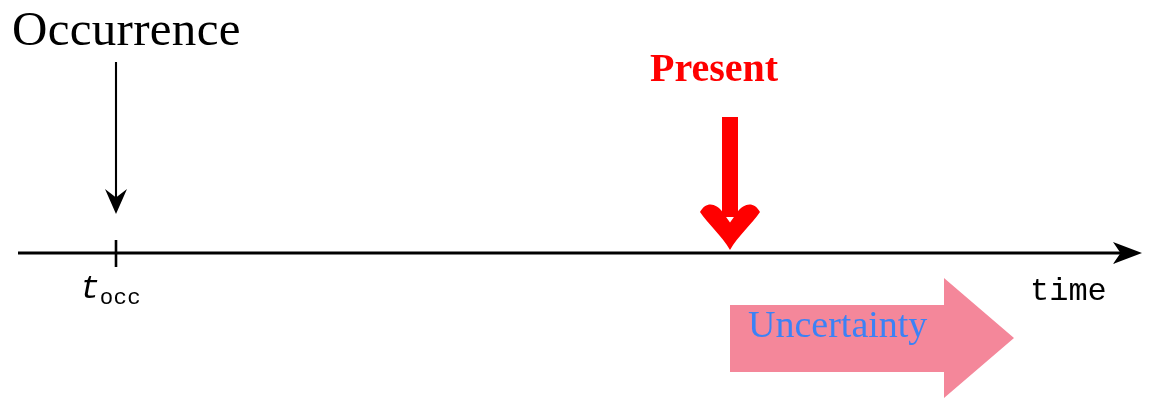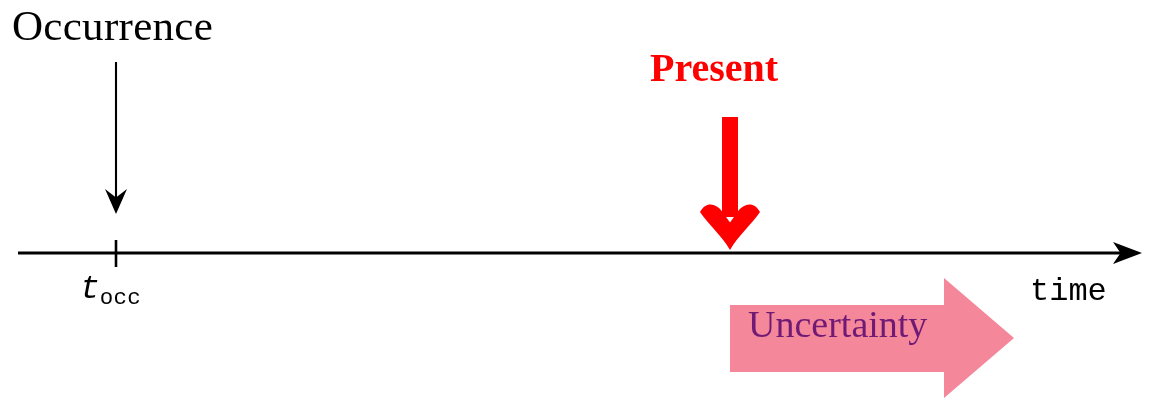--- a/index.html
+++ b/index.html
@@ -29,21 +29,21 @@
   }
   .lbl {
     position: absolute;
     white-space: nowrap;
     line-height: 1;
     color: #000000;
   }
   #occurrence-label {
     left: 12px;
     top: 4px;
-    font-size: 43px;
+    font-size: 49px;
     font-family: "Liberation Serif", "DejaVu Serif", serif;
     letter-spacing: 0.3px;
   }
   #tocc-label {
     left: 80px;
     top: 273px;
     font-size: 33px;
     font-family: Liberation Mono, monospace;
   }
   #tocc-label .var {
@@ -67,21 +67,21 @@
     left: 1030px;
     top: 276px;
     font-size: 32px;
     font-family: "Liberation Mono", "DejaVu Sans Mono", monospace;
   }
   #uncertainty-label {
     left: 748px;
     top: 305px;
     font-size: 38px;
     font-family: "Liberation Serif", "DejaVu Serif", serif;
-    color: #701a75;
+    color: #3b82f6;
   }
 </style>
 </head>
 <body>
 
 <div id="figure">
 
   <svg class="layer" viewBox="0 0 1156 401">
 
     <g>

